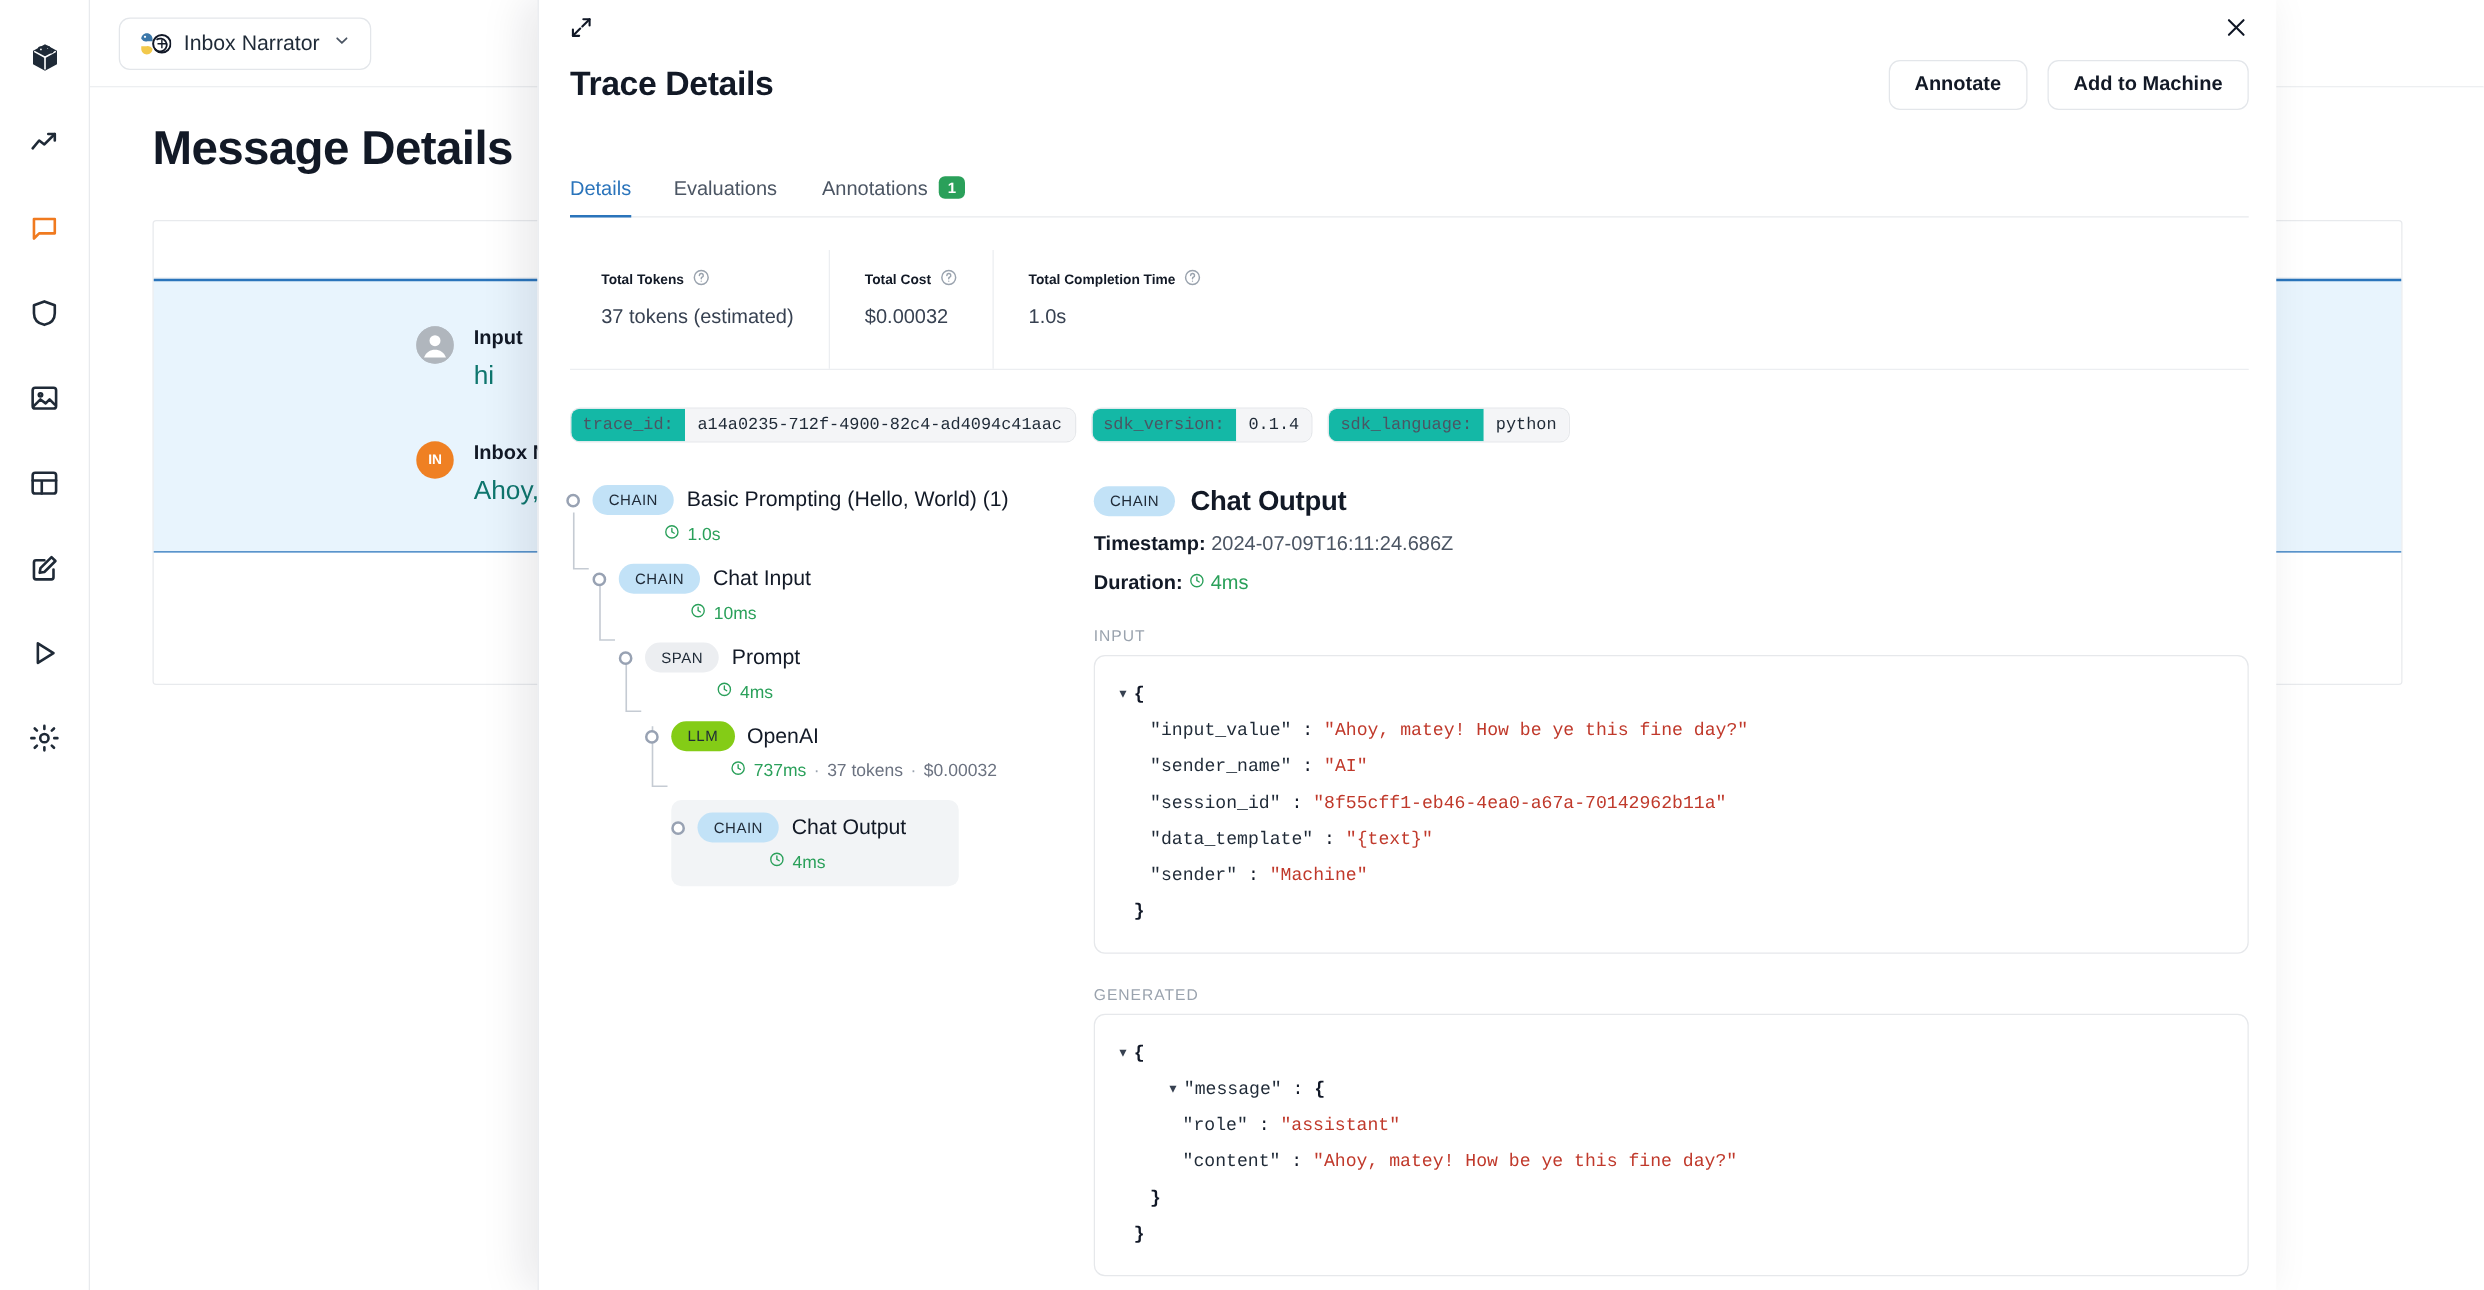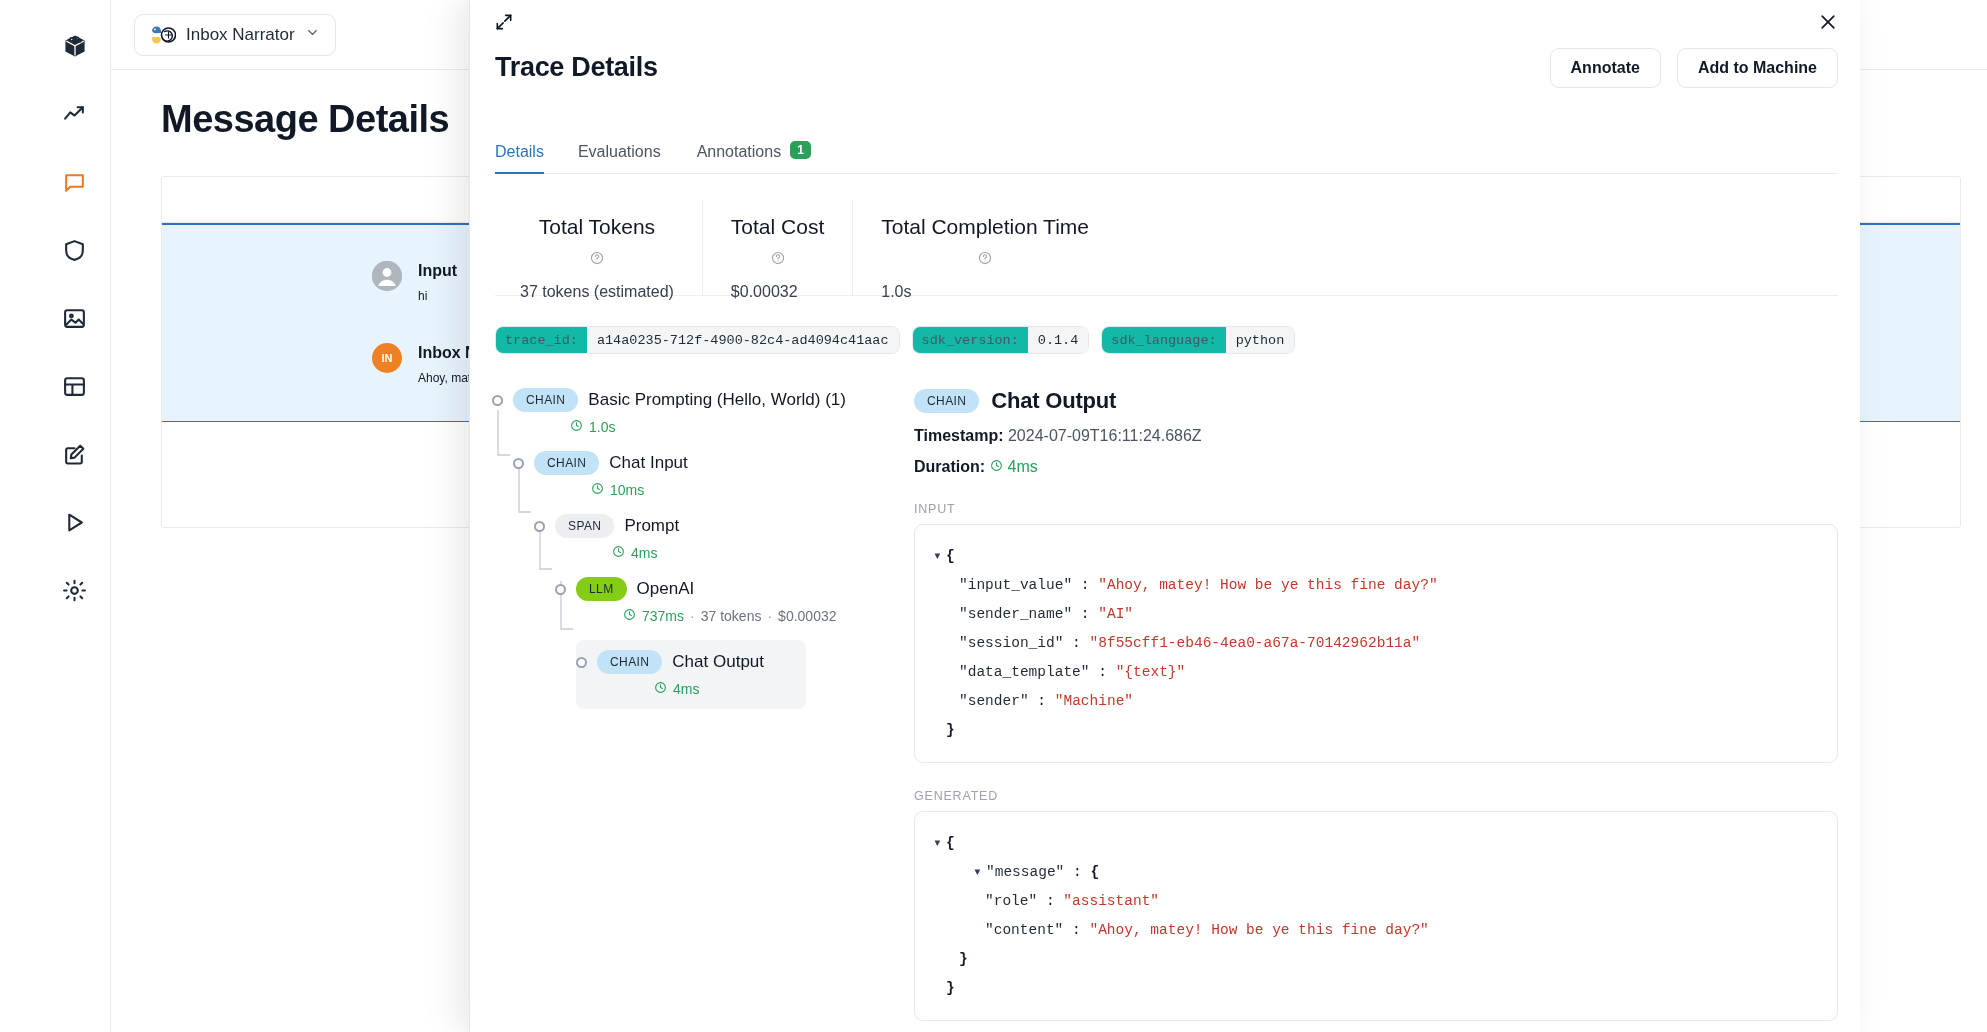--- a/index.html
+++ b/index.html
@@ -2,21 +2,21 @@
 <html><head>
 <meta charset="utf-8">
 <style>
   * { box-sizing: border-box; margin: 0; padding: 0; }
   html, body {
     width: 1987px; height: 1032px;
     font-family: "Liberation Sans", sans-serif;
     background: #ffffff;
     overflow: hidden;
   }
-  .app { position: relative; width: 1821px; height: 1032px; margin-left: 39px; }
+  .app { position: relative; width: 1821px; height: 1032px; }
 
   
   .rail {
     position: absolute; left: 0; top: 0; width: 72px; height: 1032px;
     background: #ffffff; border-right: 1px solid #e8eaed;
     display: flex; flex-direction: column; align-items: center;
     padding-top: 24px; gap: 24px; z-index: 2;
   }
   .rail-icon {
     width: 44px; height: 44px; display: flex; align-items: center; justify-content: center;
@@ -64,21 +64,21 @@
   .msg-row + .msg-row { margin-top: 40px; }
   .avatar {
     width: 30px; height: 30px; border-radius: 50%; flex: none;
     display: flex; align-items: center; justify-content: center;
     font-size: 11px; font-weight: bold; color: #fff;
   }
   .avatar.user { background: #b0b6bd; }
   .avatar.bot { background: #ef8023; }
   .msg-body { padding-top: 1px; }
   .msg-name { font-size: 16px; font-weight: bold; color: #121926; }
-  .msg-text { font-size: 12px; color: #0f172a; margin-top: 9px; }
+  .msg-text { font-size: 21px; color: #0f766e; margin-top: 9px; }
   .msg-footer {
     padding: 30px 0 28px 0; text-align: center;
     font-size: 15px; font-style: italic; color: #6b7280; line-height: 1.55;
   }
 
   
   .modal {
     position: absolute; right: 0; top: 0; width: 1391px; height: 1032px;
     background: #fff; border-left: 1px solid #e5e7eb;
     box-shadow: -10px 0 34px rgba(16,24,40,0.10);
@@ -124,22 +124,22 @@
 
   
   .stats {
     position: absolute; top: 200px; left: 25px; right: 22px; height: 96px;
     border-bottom: 1px solid #eceef1; display: flex;
   }
   .stat { padding: 15px 28px 0 28px; border-right: 1px solid #eceef1; }
   .stat:first-child { padding-left: 25px; }
   .stat:last-child { border-right: none; }
   .stat-label {
-    font-size: 21px; font-weight: normal; color: #121926;
-    display: flex; align-items: center; gap: 7px; flex-direction: column;
+    font-size: 11px; font-weight: bold; color: #121926;
+    display: flex; align-items: center; gap: 7px;
   }
   .stat-value { font-size: 16px; color: #374151; margin-top: 13px; }
   .q-icon { color: #9aa3ae; }
 
   
   .chips { position: absolute; top: 326px; left: 25px; right: 22px; display: flex; gap: 12px; flex-wrap: nowrap; }
   .chip {
     display: flex; align-items: stretch; border: 1px solid #e6e8eb; border-radius: 8px;
     overflow: hidden; height: 28px; background: #fff;
   }

